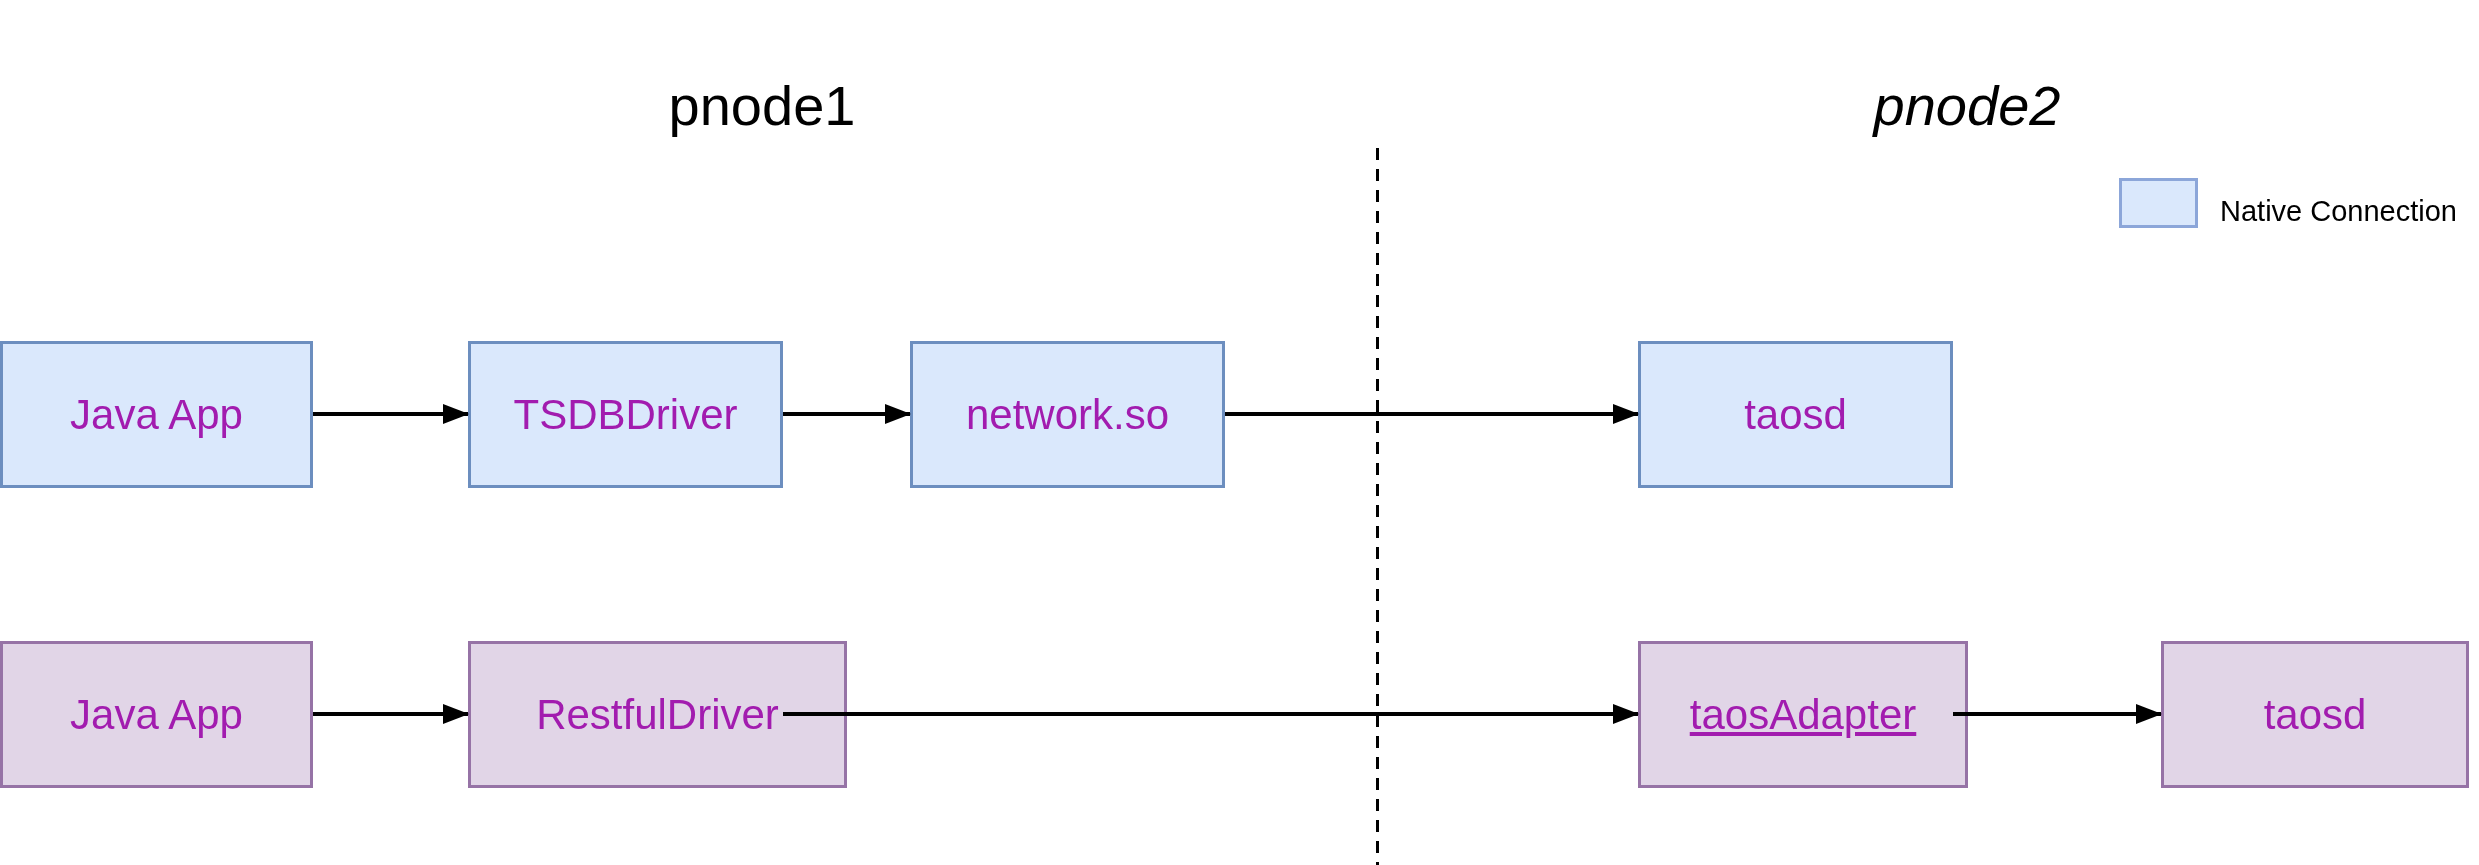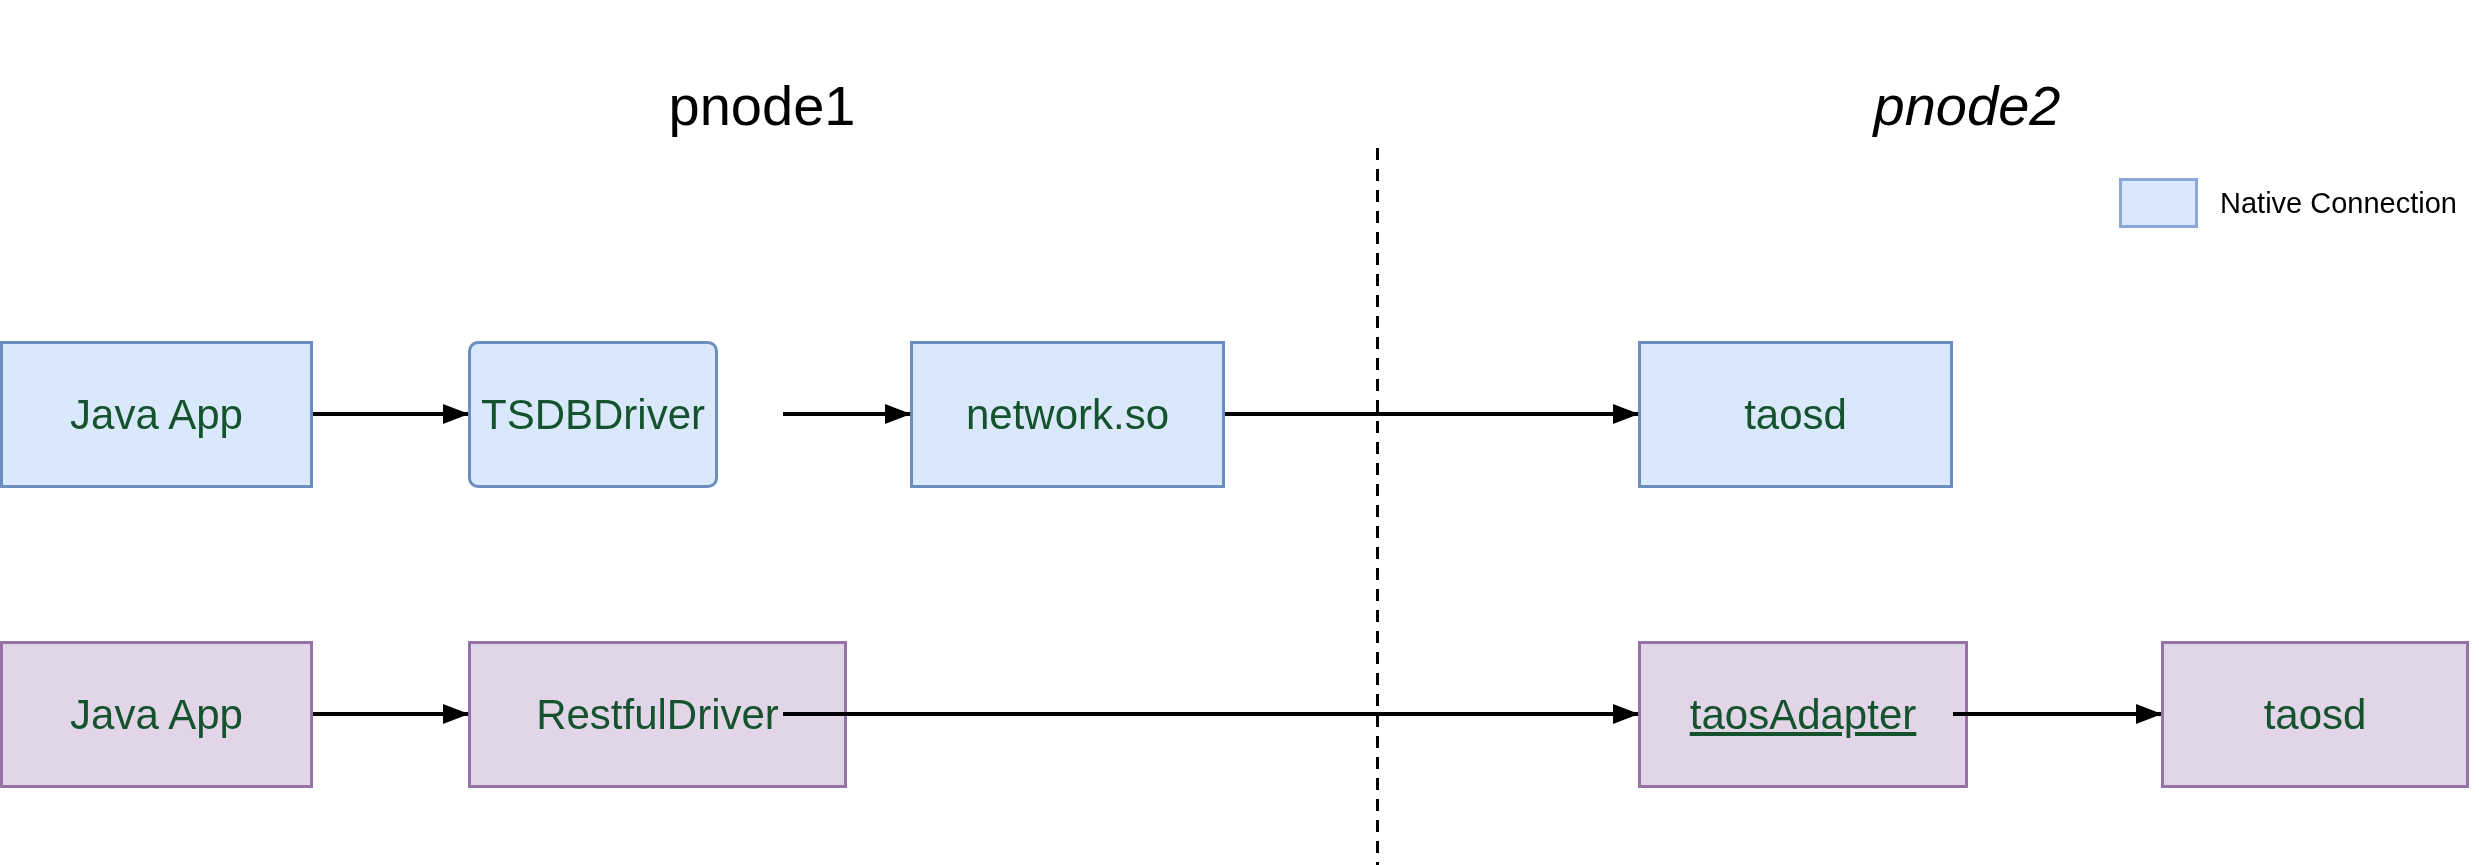--- a/index.html
+++ b/index.html
@@ -34,21 +34,21 @@
   }
   .node {
     position: absolute;
     box-sizing: border-box;
     height: 147px;
     border: 3px solid;
     display: flex;
     align-items: center;
     justify-content: center;
     font-size: 42px;
-    color: #14532d;
+    color: #a21caf;
     white-space: nowrap;
   }
   .node.native { background: #dae8fc; border-color: #6c8ebf; }
   .node.rest   { background: #e1d5e7; border-color: #9673a6; }
   .arrow {
     position: absolute;
     height: 4px;
     background: #000000;
   }
   .arrow::after {
@@ -59,21 +59,21 @@
     width: 0;
     height: 0;
     border-top: 10px solid transparent;
     border-bottom: 10px solid transparent;
     border-left: 26px solid #000000;
   }
   .legend-row {
     position: absolute;
     left: 2119px;
     display: flex;
-    align-items: center;
+    align-items: flex-end;
   }
   .legend-swatch {
     box-sizing: border-box;
     width: 79px;
     height: 50px;
     border: 3px solid;
     flex: 0 0 auto;
   }
   .legend-swatch.native { background: #dae8fc; border-color: #8ca6d9; }
   .legend-swatch.rest   { background: #e1d5e7; border-color: #a184b8; }
@@ -90,21 +90,21 @@
 <div class="canvas">
 
   <div class="zone-label" style="left:762px;">pnode1</div>
   <div class="zone-label" style="left:1967px;font-style:italic;">pnode2</div>
 
   <div class="divider"></div>
 
   <div class="node native" style="left:0px;    top:341px; width:313px;">
     <span>Java App</span>
   </div>
-  <div class="node native" style="left:468px;  top:341px; width:250px;border-radius:10px;">
+  <div class="node native" style="left:468px;  top:341px; width:315px;">
     <span>TSDBDriver</span>
   </div>
   <div class="node native" style="left:910px;  top:341px; width:315px;">
     <span>network.so</span>
   </div>
   <div class="node native" style="left:1638px; top:341px; width:315px;">
     <span>taosd</span>
   </div>
 
   <div class="node rest" style="left:0px;    top:641px; width:313px;">

